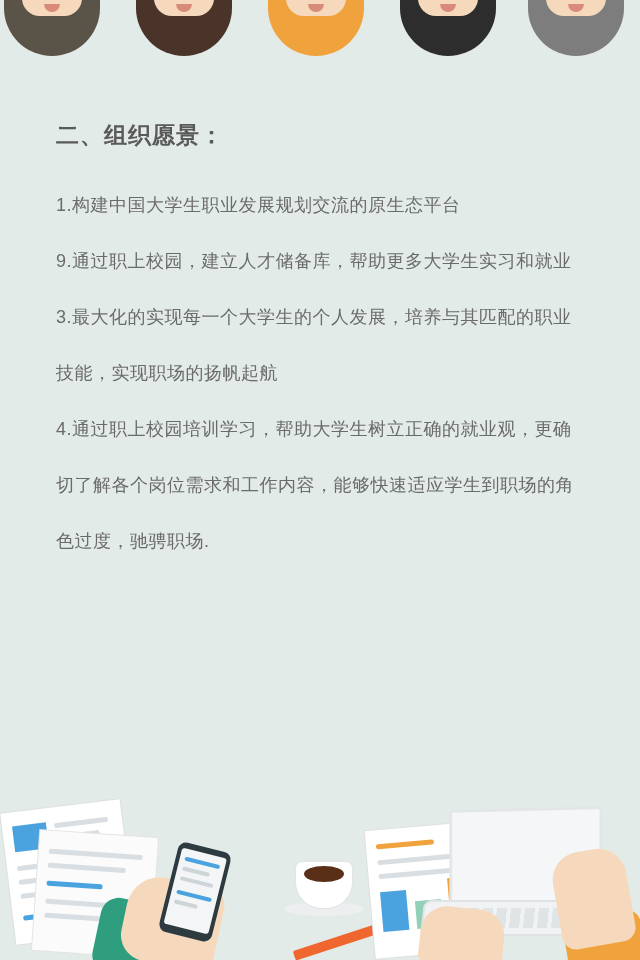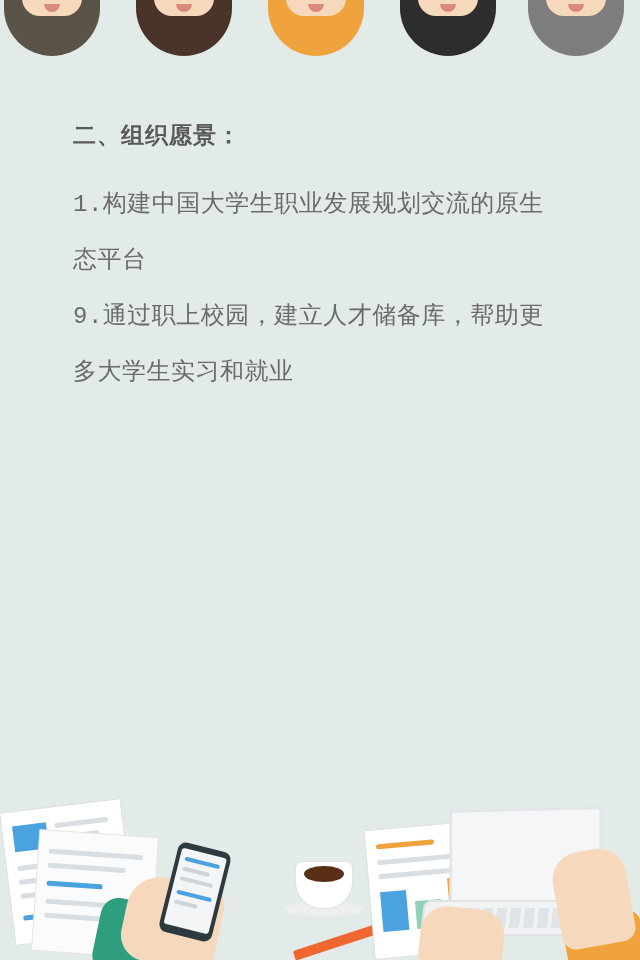--- a/index.html
+++ b/index.html
@@ -67,37 +67,36 @@
     background: #d98b7a;
     z-index: 4;
   }
 
   
   .content {
     position: absolute;
     left: 0;
     top: 120px;
     width: 640px;
-    padding: 0 73px;
+    padding: 0 56px;
     box-sizing: border-box;
   }
   .heading {
     font-size: 23px;
     font-weight: bold;
     color: #5a5a5a;
     margin: 0 0 26px 0;
     letter-spacing: 1px;
   }
   .para {
-    font-size: 24px;
+    font-size: 18px;
     color: #6b6b6b;
     line-height: 56px;
     margin: 0;
     letter-spacing: 0.5px;
-    font-family: Liberation Mono, monospace;
   }
 
   
   .desk {
     position: absolute;
     left: 0;
     bottom: 0;
     width: 640px;
     height: 190px;
   }
@@ -342,20 +341,22 @@
     <div class="face"></div>
 
     <div class="mouth"></div>
   </div>
 </div>
 
 <div class="content">
   <h2 class="heading">二、组织愿景：</h2>
   <p class="para">1.构建中国大学生职业发展规划交流的原生态平台</p>
   <p class="para">9.通过职上校园，建立人才储备库，帮助更多大学生实习和就业</p>
+  <p class="para">3.最大化的实现每一个大学生的个人发展，培养与其匹配的职业技能，实现职场的扬帆起航</p>
+  <p class="para">4.通过职上校园培训学习，帮助大学生树立正确的就业观，更确切了解各个岗位需求和工作内容，能够快速适应学生到职场的角色过度，驰骋职场.</p>
 </div>
 
 <div class="desk">
   <div class="paper-left">
     <div class="block-blue" style="left:10px; top:14px; width:34px; height:26px;"></div>
     <div class="line" style="left:52px; top:16px; width:54px;"></div>
     <div class="line" style="left:52px; top:28px; width:44px;"></div>
     <div class="line" style="left:10px; top:54px; width:96px;"></div>
     <div class="line" style="left:10px; top:68px; width:96px;"></div>
     <div class="line" style="left:10px; top:82px; width:70px;"></div>

